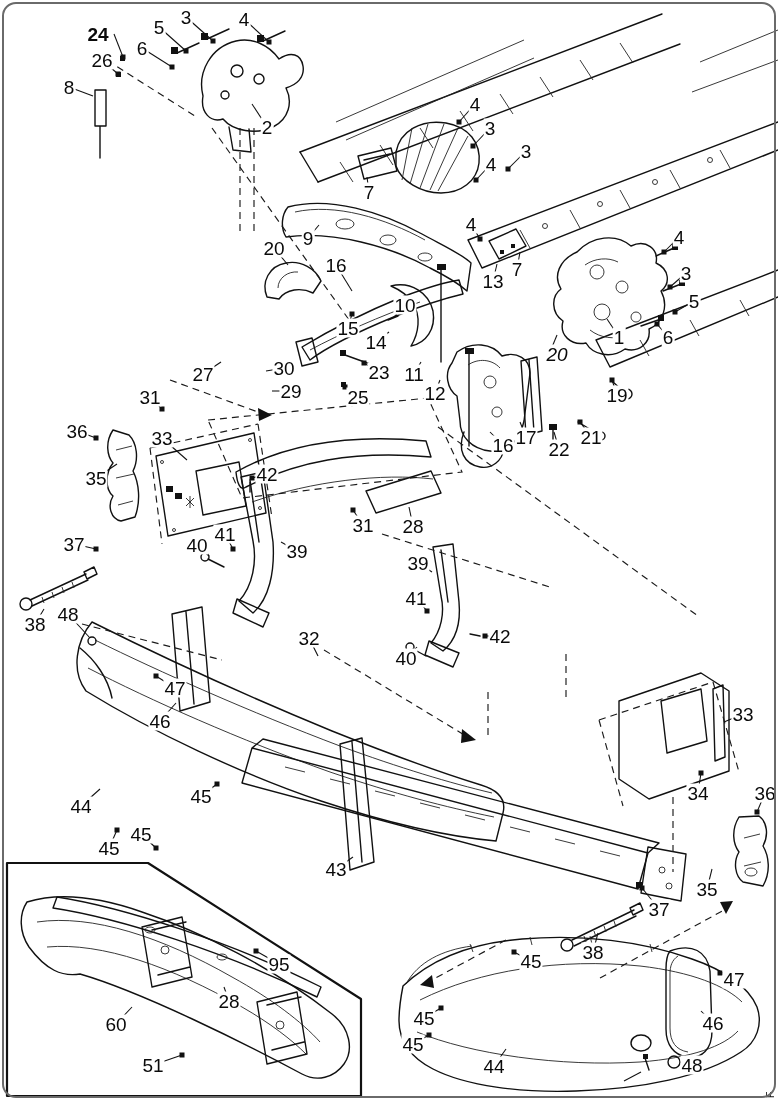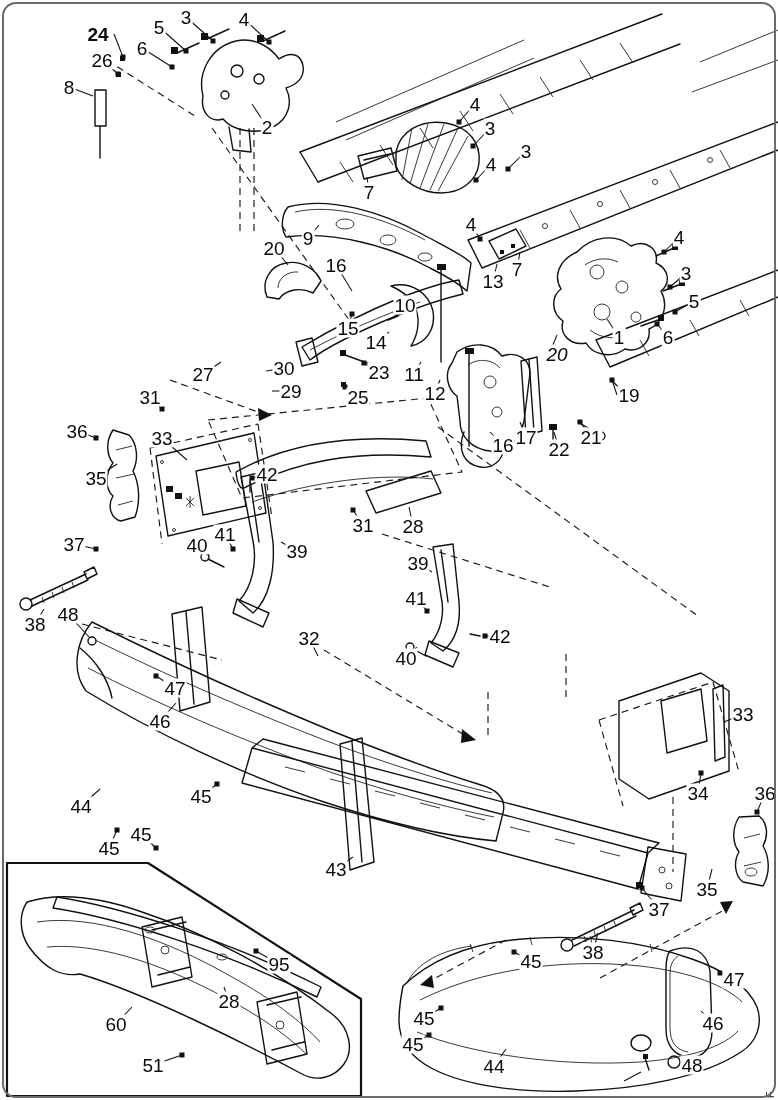--- a/index.html
+++ b/index.html
@@ -395,21 +395,21 @@
       <span class="callout" style="left: 308px; top: 238px;">9</span>
       <span class="callout" style="left: 471px; top: 224px;">4</span>
       <span class="callout" style="left: 493px; top: 281px;">13</span>
       <span class="callout" style="left: 517px; top: 269px;">7</span>
       <span class="callout" style="left: 679px; top: 237px;">4</span>
       <span class="callout" style="left: 686px; top: 273px;">3</span>
       <span class="callout" style="left: 694px; top: 301px;">5</span>
       <span class="callout" style="left: 668px; top: 337px;">6</span>
       <span class="callout" style="left: 619px; top: 337px;">1</span>
       <span class="callout" style="left: 557px; top: 354px; font-style: italic;">20</span>
-      <span class="callout" style="left: 617px; top: 395px; margin-left: 12px;">19</span>
+      <span class="callout" style="left: 617px; top: 395px;">19</span>
       <span class="callout" style="left: 274px; top: 248px;">20</span>
       <span class="callout" style="left: 336px; top: 265px;">16</span>
       <span class="callout" style="left: 348px; top: 328px;">15</span>
       <span class="callout" style="left: 405px; top: 305px;">10</span>
       <span class="callout" style="left: 376px; top: 342px;">14</span>
       <span class="callout" style="left: 414px; top: 374px;">11</span>
       <span class="callout" style="left: 435px; top: 393px;">12</span>
       <span class="callout" style="left: 379px; top: 372px;">23</span>
       <span class="callout" style="left: 358px; top: 397px;">25</span>
       <span class="callout" style="left: 203px; top: 374px;">27</span>

